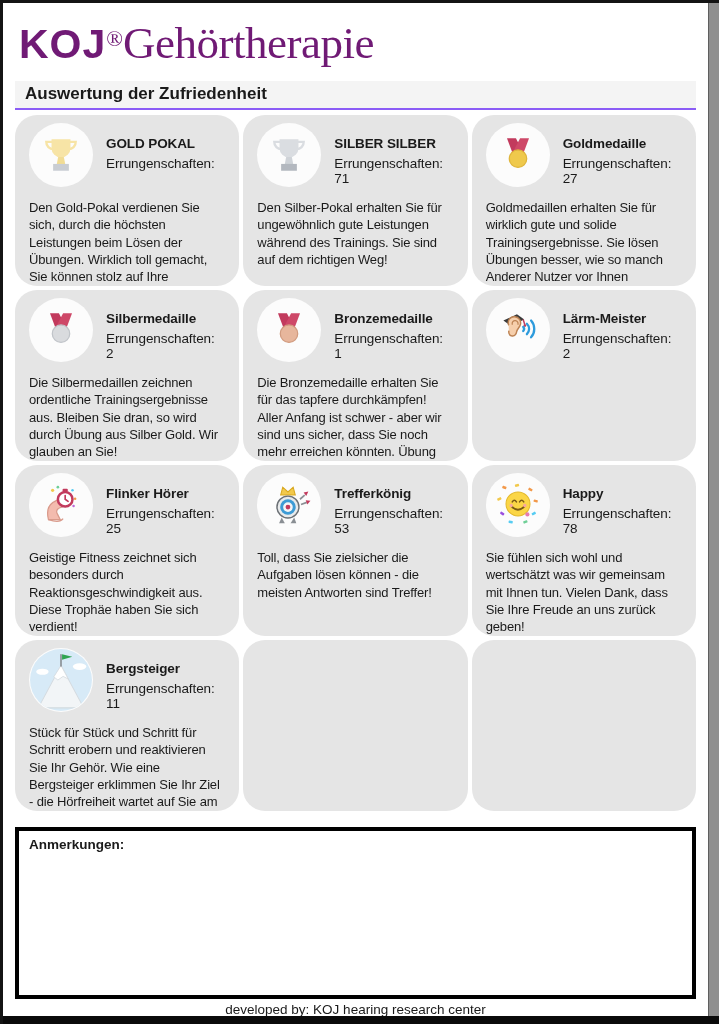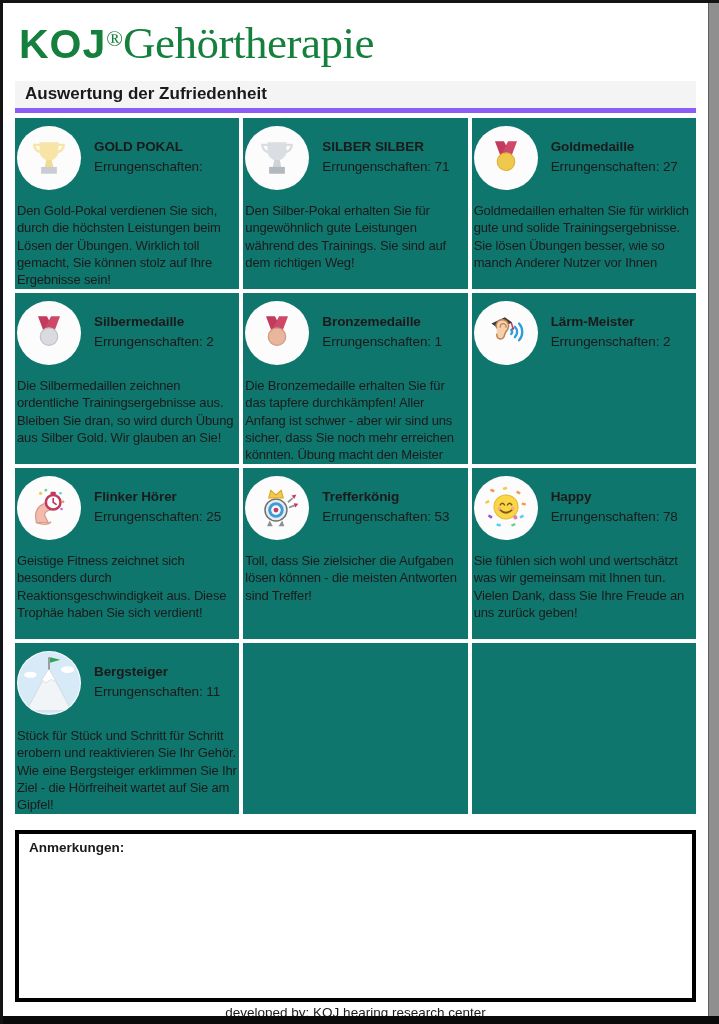--- a/index.html
+++ b/index.html
@@ -26,43 +26,43 @@
   }
   .bottom-bar {
     position:absolute; bottom:0; left:0;
     width:100%; height:8px; background:#0a0a0a;
     z-index:5;
   }
   .content { position:absolute; top:0; left:0; right:11px; bottom:8px; background:#fff; overflow:hidden; }
 
   
   .header { padding:14px 0 0 16px; height:64px; }
-  .logo { white-space:nowrap; color:#15803d; }
+  .logo { white-space:nowrap; color:#701a75; }
   .logo .brand { font-weight:bold; font-size:41px; letter-spacing:1px; }
   .logo .reg { font-family:"Liberation Serif", serif; font-size:22px; vertical-align:12px; }
   .logo .product { font-family:"Liberation Serif", serif; font-size:45px; letter-spacing:-0.5px; }
 
   
   .title-bar {
     margin:14px 12px 0 12px;
     background:#f4f4f4;
     font-size:17px; font-weight:bold;
     padding:3px 10px 4px 10px;
-    border-bottom:5px solid #8b5cf6;
+    border-bottom:2px solid #8b5cf6;
   }
 
   
   .grid {
     margin:5px 12px 0 12px;
     display:grid;
     grid-template-columns:repeat(3, 1fr);
     grid-auto-rows:171px;
     gap:4px;
   }
-  .card { background:#0f766e; padding:8px 2px; overflow:hidden; }
+  .card { background:#e5e5e5; padding:8px 14px; overflow:hidden;border-radius:22px; }
   .card-head { display:flex; gap:13px; align-items:flex-start; }
   .icon-circle {
     flex:none; width:64px; height:64px; border-radius:50%;
     background:#fcfcfc;
     display:flex; align-items:center; justify-content:center;
     overflow:hidden;
   }
   .card-meta { padding-top:13px; min-width:0; }
   .card-title { font-weight:bold; font-size:13.5px; letter-spacing:-0.1px; }
   .card-count { font-size:13.5px; margin-top:5px; letter-spacing:-0.1px; }

